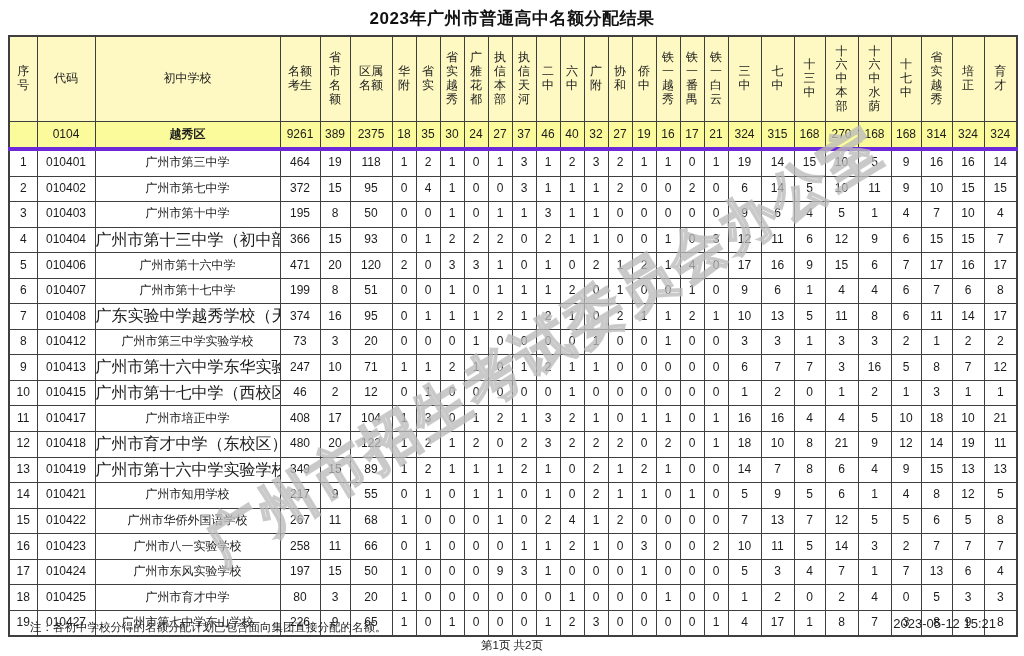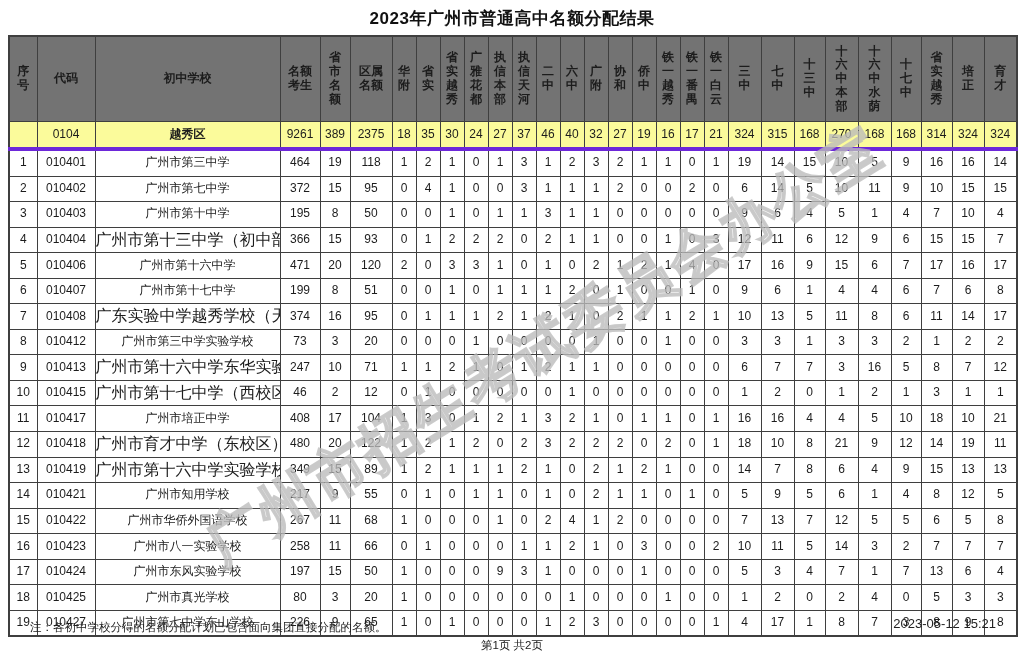--- a/index.html
+++ b/index.html
@@ -21,22 +21,22 @@
     border:2px solid #3f3f3f;
   }
   table.quota th,table.quota td{
     border:1px solid #3f3f3f;
     padding:0;margin:0;
     text-align:center;vertical-align:middle;
     font-size:12px;line-height:1.15;
     overflow:hidden;
   }
   thead th{
-    background:#737373;
-    font-weight:bold;height:84px;
+    background:#fef9c3;
+    font-weight:normal;height:84px;
     border-bottom:2px solid #3f3f3f;
   }
   thead th .v{width:1.1em;margin:0 auto;word-break:break-all;}
   thead th .v2{width:2.2em;margin:0 auto;word-break:break-all;}
   thead th .h{white-space:nowrap;}
   tr.district td{
     background:#fbfb9b;height:25px;
     border-bottom:4px solid #6d28d9;
   }
   tr.district td.name-cell{font-weight:bold;}
@@ -756,21 +756,21 @@
           <td class="num">7</td>
           <td class="num">1</td>
           <td class="num">7</td>
           <td class="num">13</td>
           <td class="num">6</td>
           <td class="num">4</td>
         </tr>
         <tr class="data-row">
           <td class="num">18</td>
           <td class="num">010425</td>
-          <td class="name-cell">广州市真光学校</td>
+          <td class="name-cell">广州市育才中学</td>
           <td class="num">80</td>
           <td class="num">3</td>
           <td class="num">20</td>
           <td class="num">1</td>
           <td class="num">0</td>
           <td class="num">0</td>
           <td class="num">0</td>
           <td class="num">0</td>
           <td class="num">0</td>
           <td class="num">0</td>

